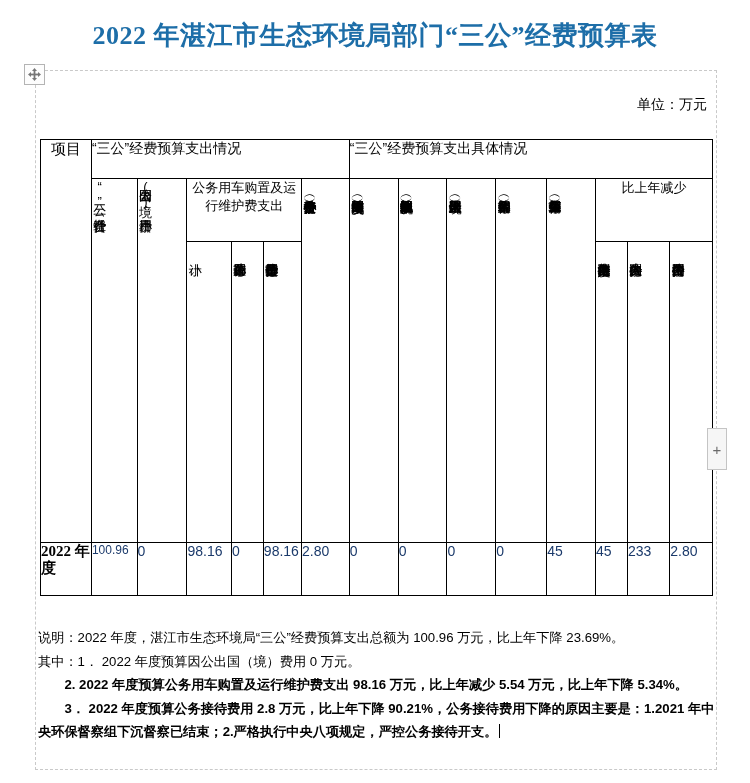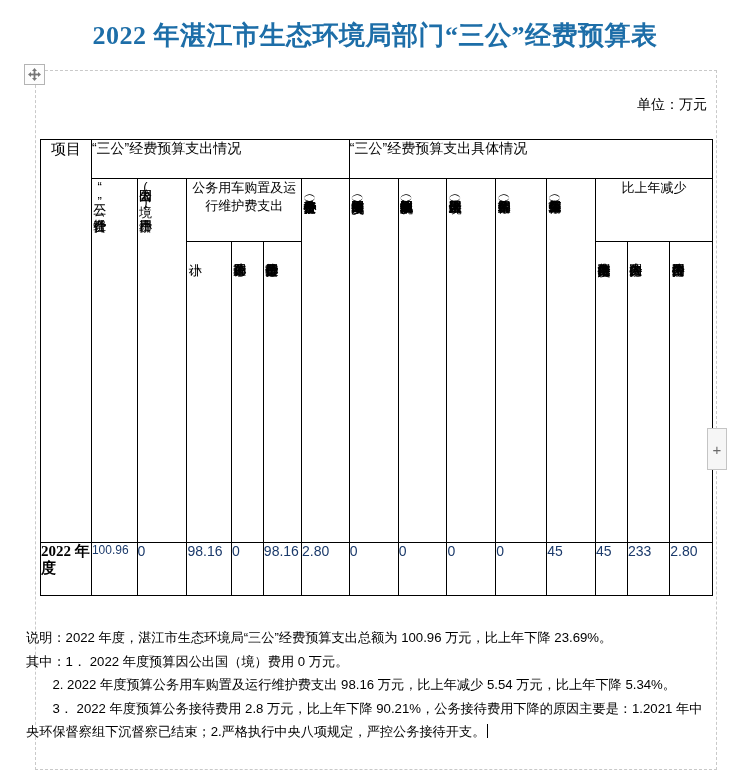--- a/index.html
+++ b/index.html
@@ -171,30 +171,30 @@
     font-size: 15px;
     color: #000000;
     line-height: 1.15;
     font-family: "Liberation Serif", "DejaVu Serif", serif;
   }
   .drow td.small { font-size: 12px; }
 
   
   .notes {
     position: absolute;
-    left: 26px;
+    left: 38px;
     top: 626px;
     width: 684px;
     font-size: 13.2px;
     line-height: 1.78;
     font-family: "Liberation Sans", sans-serif;
   }
   .notes p { margin: 0; white-space: nowrap; }
   .notes p.indent { text-indent: 2em; white-space: normal; }
-  .notes p.wrapline { white-space: normal; }
+  .notes p.wrapline { white-space: normal; font-weight: bold; }
   .caret {
     display: inline-block;
     width: 1px;
     height: 14px;
     background: #000;
     vertical-align: -2px;
     margin-left: 2px;
   }
 </style>
 </head>

